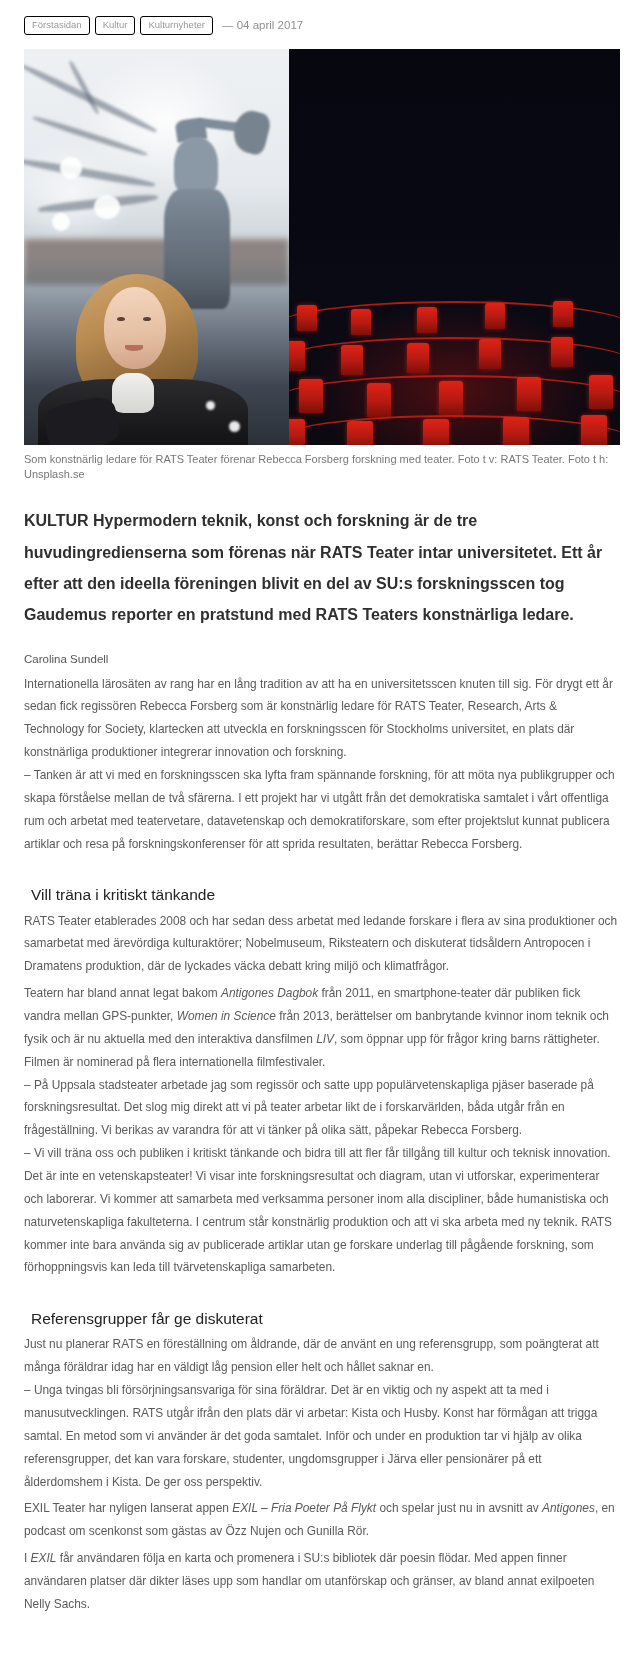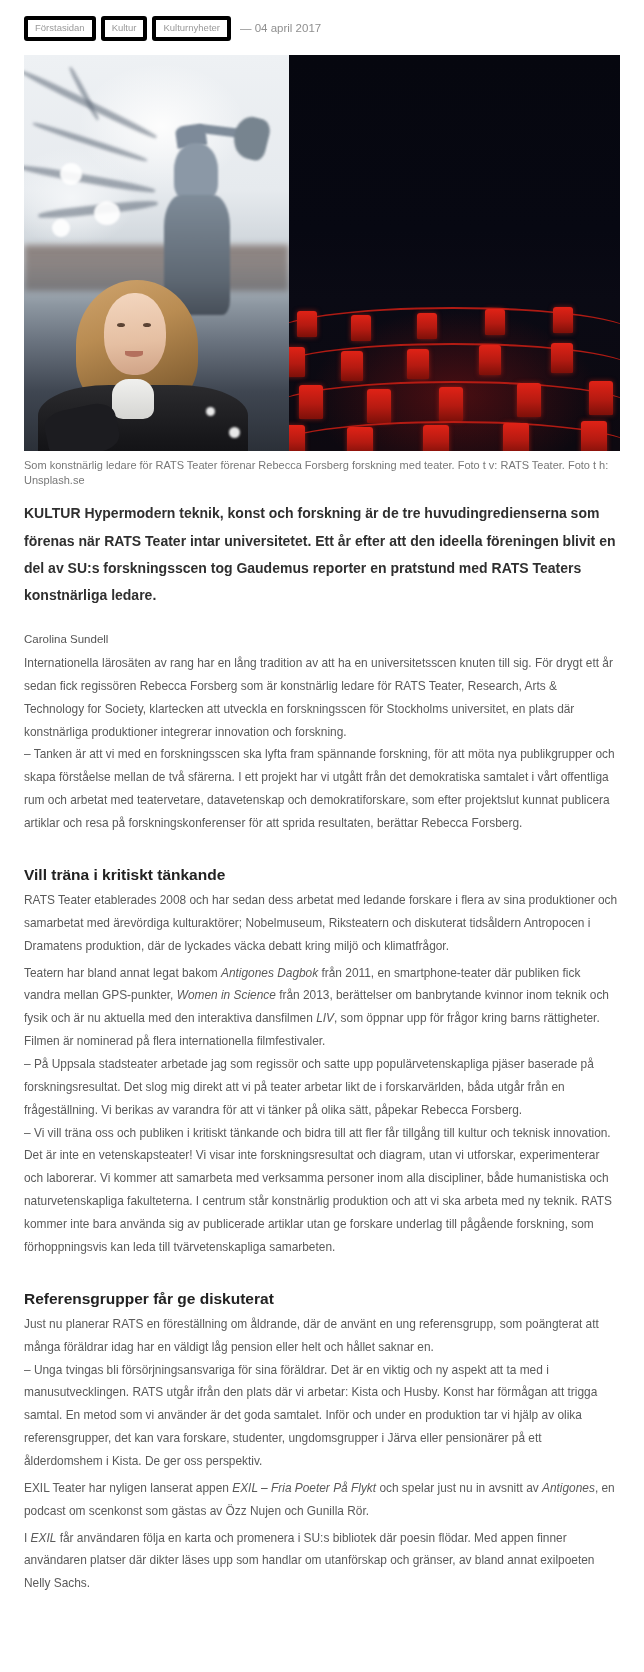--- a/index.html
+++ b/index.html
@@ -30,21 +30,21 @@
   }
   .meta-row {
     display: flex;
     align-items: center;
     flex-wrap: wrap;
     gap: 5px;
     margin: 0 0 14px 0;
   }
   .tag-pill {
     display: inline-block;
-    border: 4px solid #000000;
+    border: 1px solid #000000;
     border-radius: 3px;
     padding: 3px 7px 4px 7px;
     font-size: 9.5px;
     line-height: 1;
     color: #9a9a9a;
     background: #ffffff;
     text-decoration: none;
     white-space: nowrap;
   }
   .meta-date {
@@ -225,43 +225,43 @@
   .hero-caption {
     width: 596px;
     margin: 7px 0 8px 0;
     font-size: 11px;
     line-height: 1.45;
     color: #777777;
   }
 
   
   .lede {
-    margin: 11px 0 0 0;
-    font-size: 14px;
+    margin: 22px 0 0 0;
+    font-size: 16px;
     line-height: 1.95;
     font-weight: bold;
     color: #2f2f2f;
   }
   .byline {
     margin: 20px 0 0 0;
     font-size: 11.5px;
     line-height: 1.6;
     color: #555555;
   }
   p.body {
     margin: 4px 0 0 0;
     font-size: 11.9px;
     line-height: 1.92;
     color: #5a5a5a;
   }
   h2.section-title {
-    margin: 30px 0 0 0;
+    margin: 30px 0 0 7px;
     font-size: 15.5px;
     line-height: 1.3;
-    font-weight: bold;
+    font-weight: normal;
     color: #222222;
   }
   em { font-style: italic; }
 </style>
 </head>
 <body>
 
 <div class="article">
 
 

